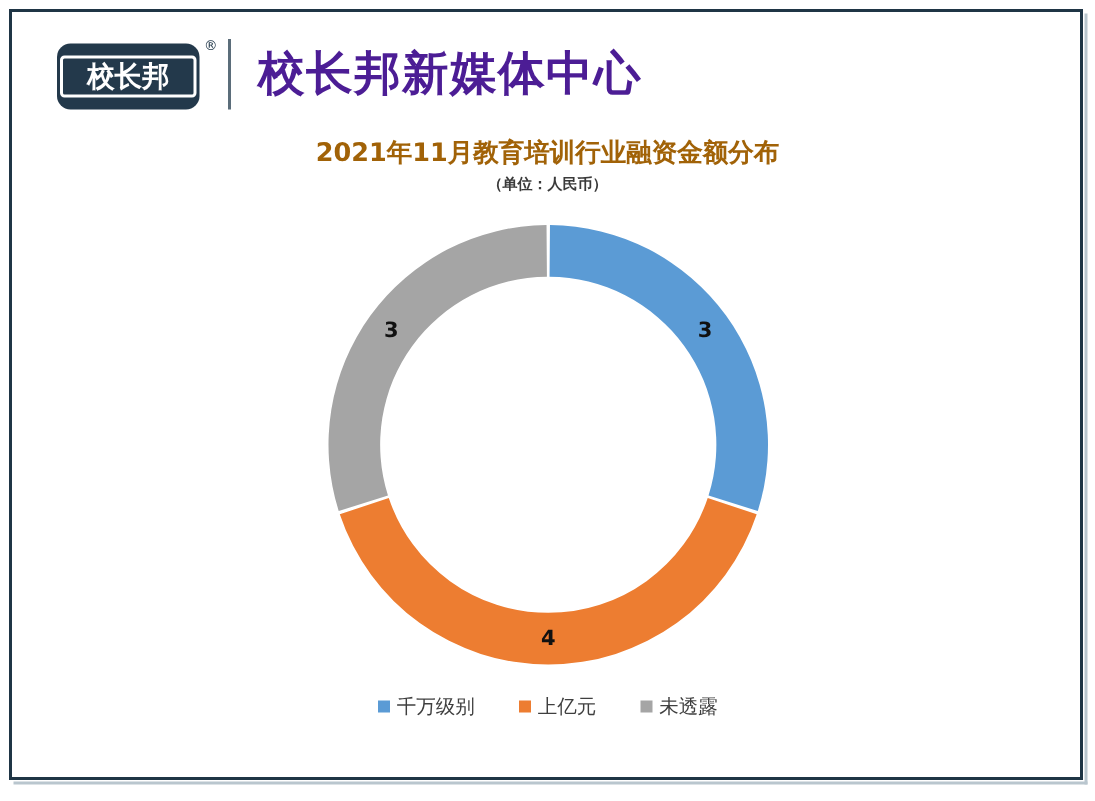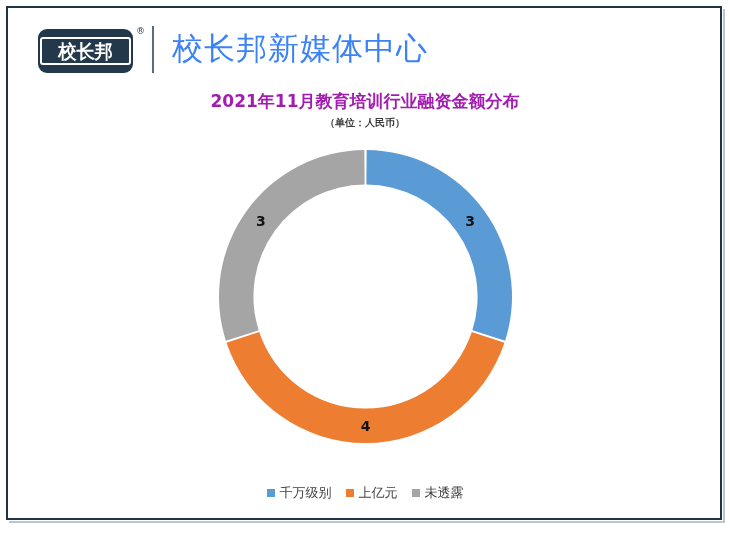--- a/index.html
+++ b/index.html
@@ -94,37 +94,37 @@
     width: 2px;
     height: 47px;
     background: #5b6d7a;
   }
   #brand-title {
     position: absolute;
     left: 172px;
     top: 28px;
     font-family: "DejaVu Serif", "Liberation Serif", serif;
     font-size: 31px;
-    font-weight: normal;
-    color: #3b82f6;
+    font-weight: bold;
+    color: #4c1d95;
     letter-spacing: 1px;
     white-space: nowrap;
   }
 
   
   #chart-title {
     position: absolute;
     left: 0;
     top: 90px;
     width: 730px;
     text-align: center;
     font-family: "DejaVu Sans", "Liberation Sans", sans-serif;
     font-size: 17px;
     font-weight: bold;
-    color: #a21caf;
+    color: #a16207;
     letter-spacing: 0px;
   }
   #chart-subtitle {
     position: absolute;
     left: 0;
     top: 116px;
     width: 730px;
     text-align: center;
     font-family: "DejaVu Sans", "Liberation Sans", sans-serif;
     font-size: 10px;
@@ -145,26 +145,26 @@
     font-family: "DejaVu Sans", "Liberation Sans", sans-serif;
     font-size: 14px;
     font-weight: bold;
     fill: #111111;
   }
 
   
   #legend {
     position: absolute;
     left: 0;
-    top: 484px;
+    top: 462px;
     width: 730px;
     display: flex;
     justify-content: center;
     align-items: center;
-    gap: 14px;
+    gap: 29px;
   }
   .legend-item {
     display: flex;
     align-items: center;
     gap: 5px;
   }
   .legend-swatch {
     width: 8px;
     height: 8px;
     display: inline-block;

